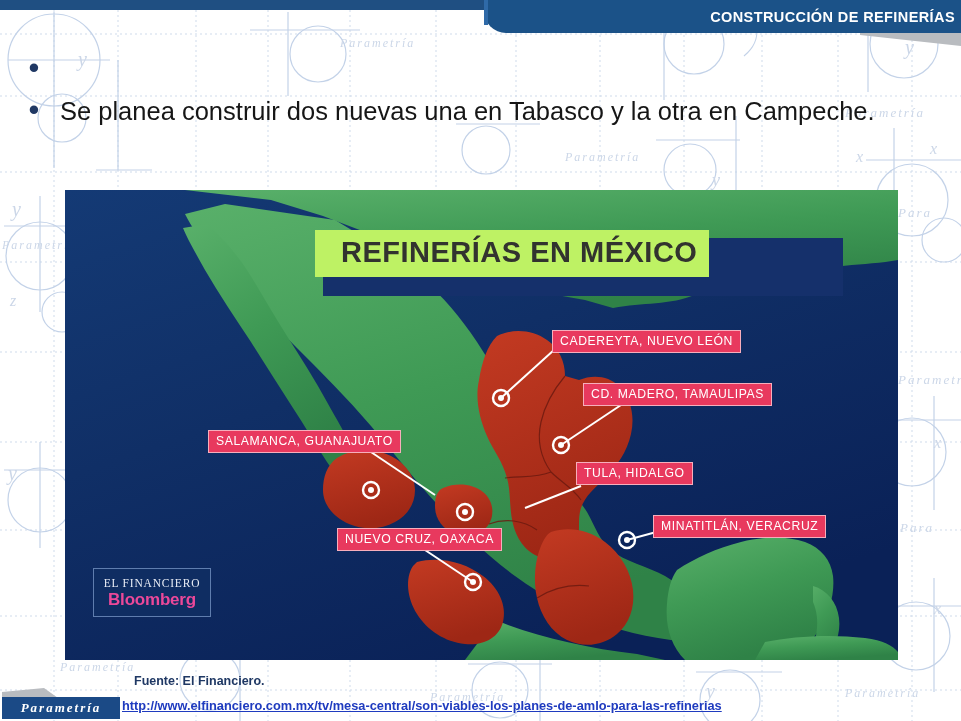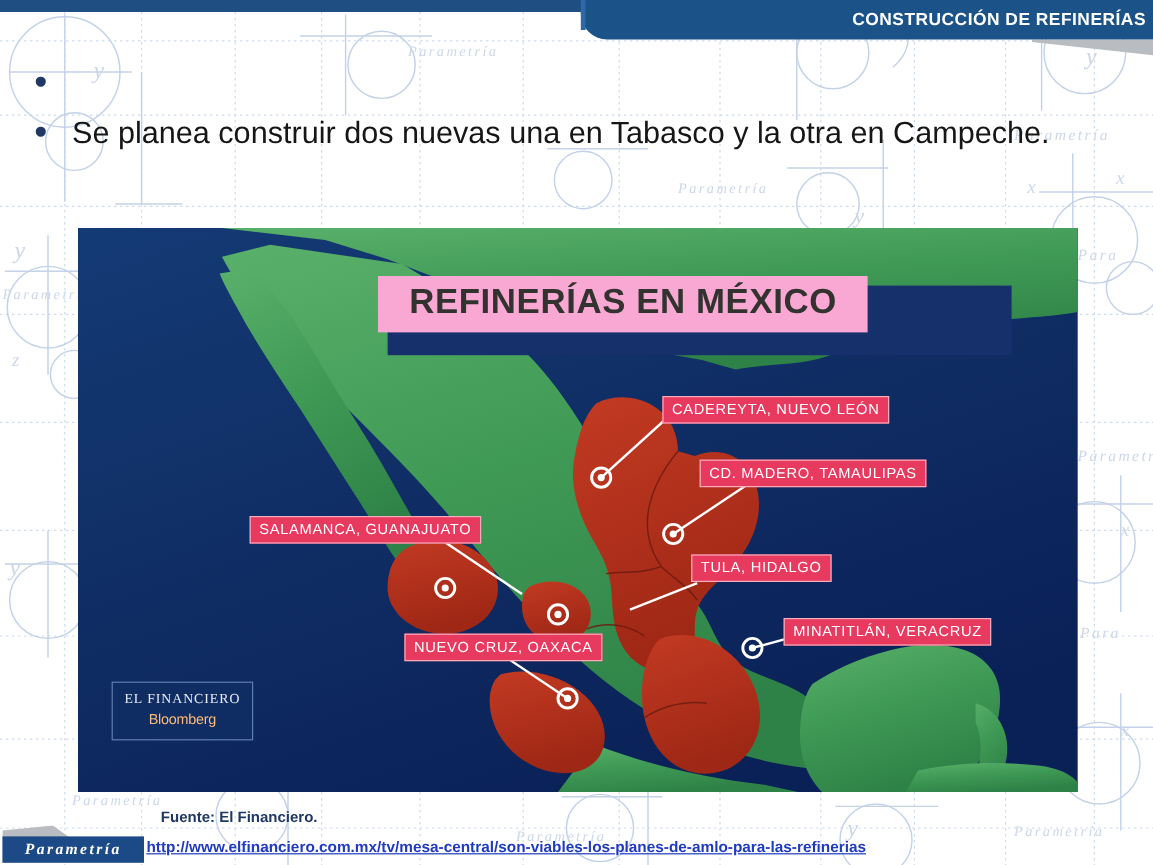--- a/index.html
+++ b/index.html
@@ -97,26 +97,26 @@
     letter-spacing:.6px;
     padding:3px 7px 4px 7px;
     white-space:nowrap;
     border:1px solid #f7aebc;
     z-index:6;
     font-family:"Liberation Sans", sans-serif;
   }
 
   #map-title{
     position:absolute;
-    background:#f9a8d4;
+    background:#bef264;
     color:#32332f;
     font-size:29px;
     font-weight:bold;
     letter-spacing:.5px;
-    padding:6px 26px 8px 26px;
+    padding:6px 12px 8px 26px;
     white-space:nowrap;
     z-index:6;
   }
   #map-title-shadow{
     position:absolute;z-index:5;background:#15306b;
   }
 
   
   #logo-box{
     position:absolute;left:28px;top:378px;
@@ -125,21 +125,21 @@
     border:1px solid #5f7dae;
     z-index:6;
     display:flex;flex-direction:column;
     align-items:center;justify-content:center;
   }
   #logo-box .l1{
     color:#e8ecf5;font-family:"Liberation Serif", serif;
     font-size:11.5px;letter-spacing:.8px;line-height:13px;
   }
   #logo-box .l2{
-    color:#fdba74;font-size:12px;font-weight:normal;
+    color:#ec4899;font-size:17px;font-weight:bold;
     letter-spacing:-.2px;line-height:19px;
   }
 
   
   #footer-source{
     position:absolute;left:122px;top:674px;z-index:6;
     color:#1f3864;font-size:12.5px;font-weight:bold;padding-left:12px;
   }
   #footer-link{
     position:absolute;left:122px;top:698px;z-index:6;

